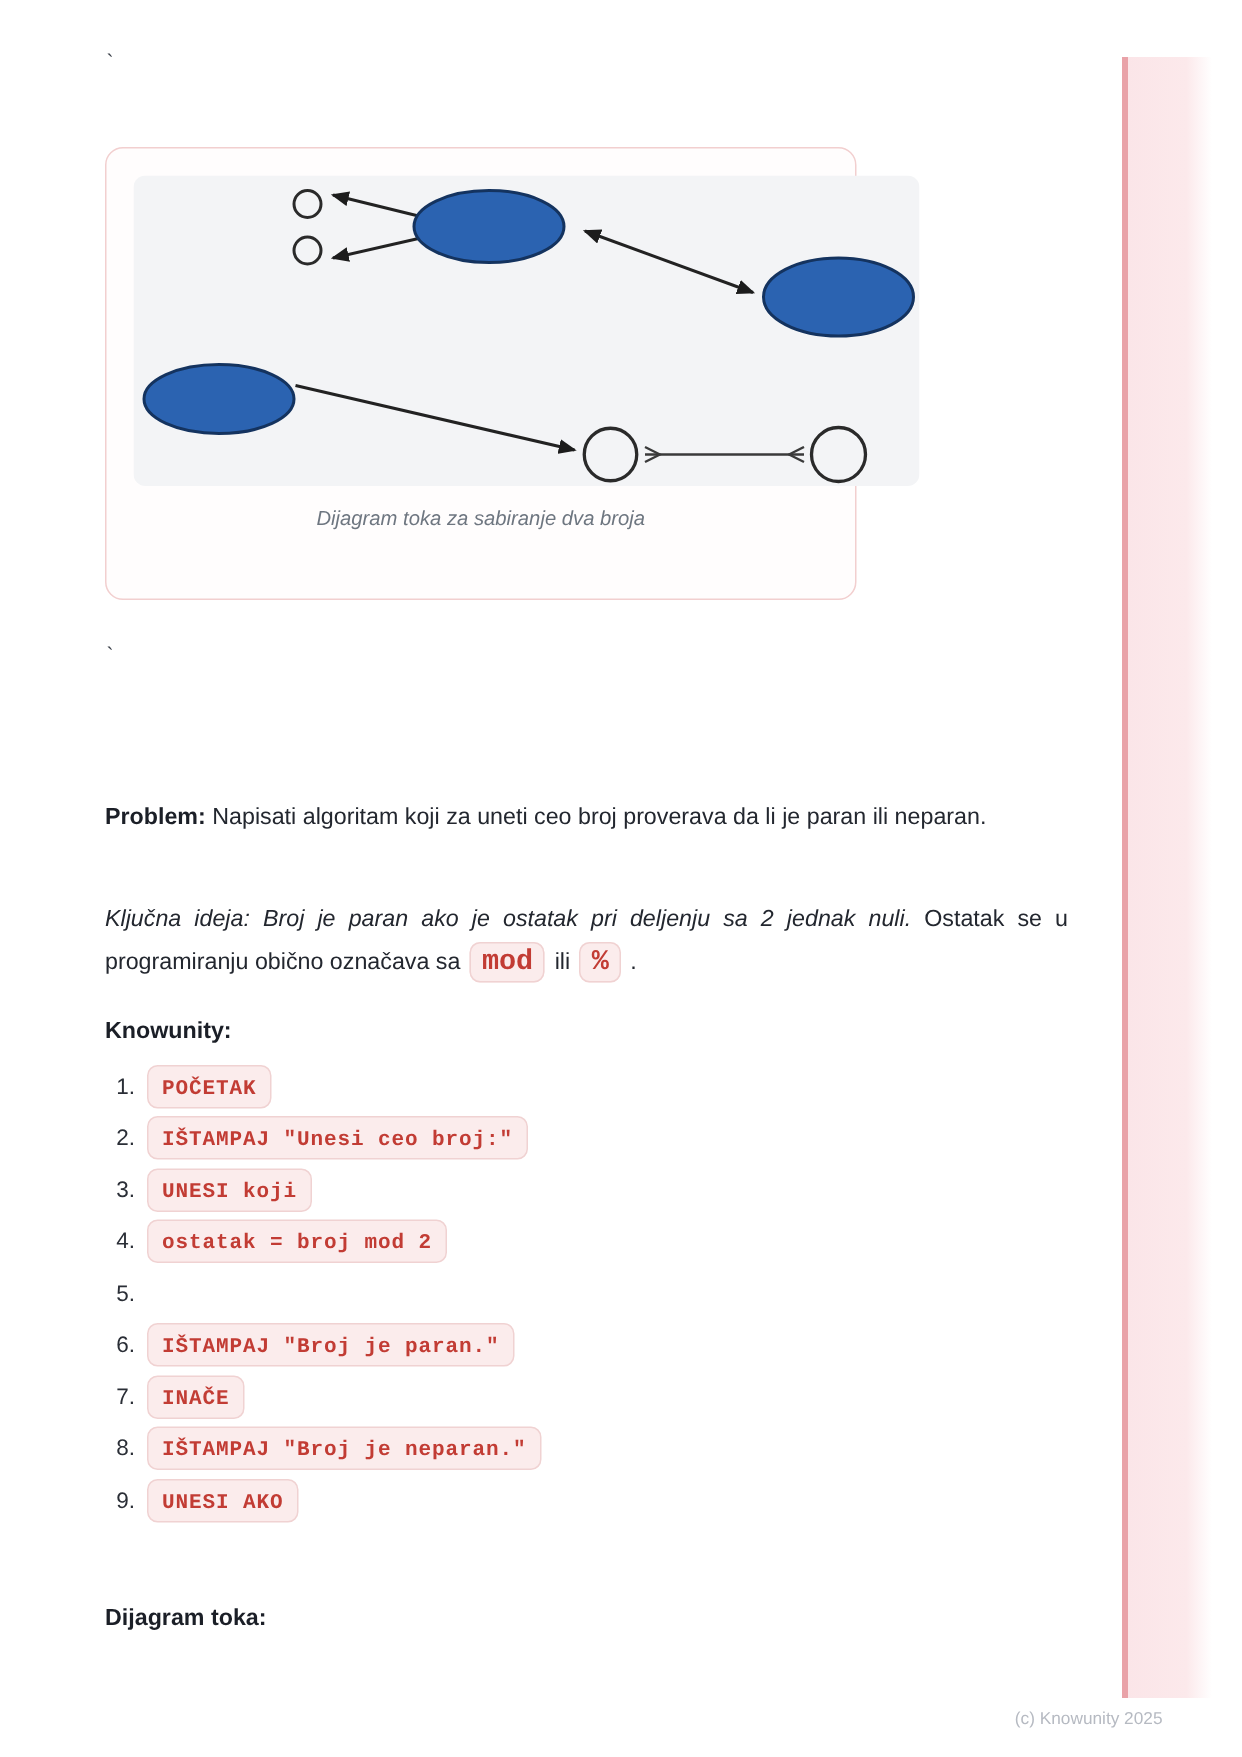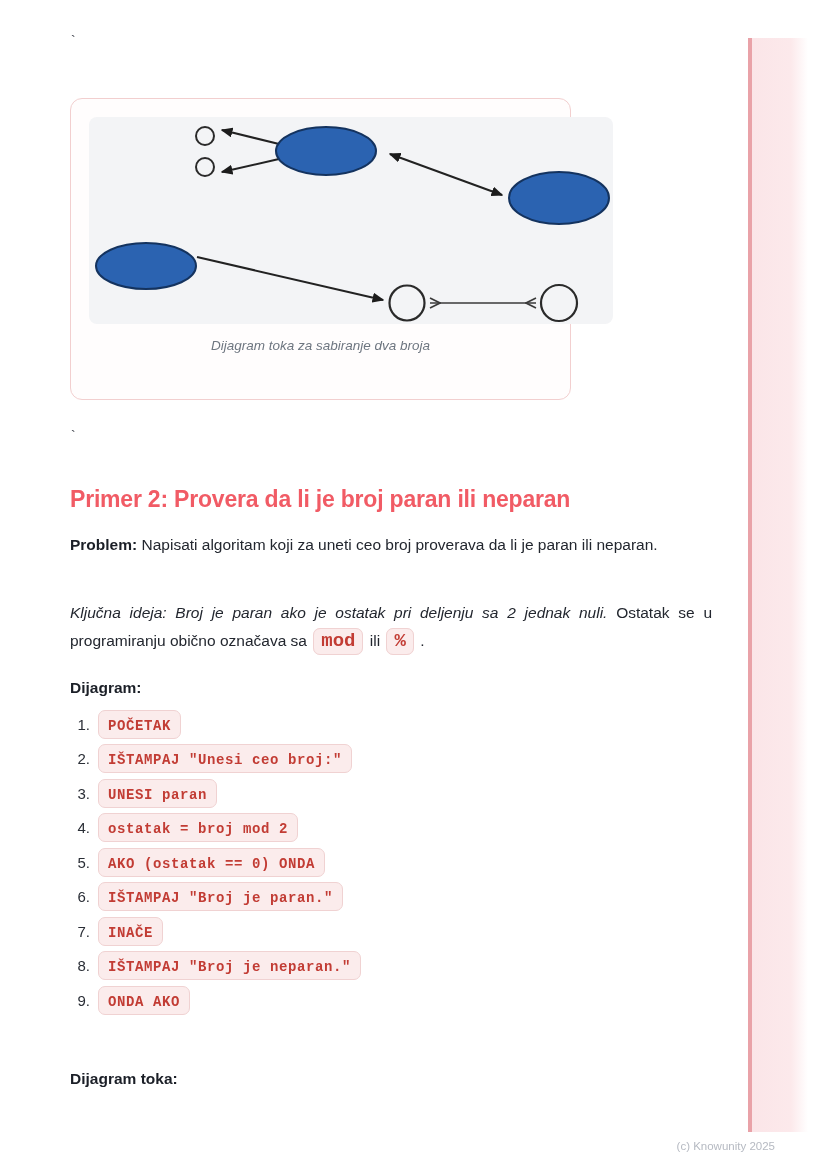--- a/index.html
+++ b/index.html
@@ -81,64 +81,62 @@
       <circle cx="116" cy="19" r="9" fill="none" stroke="#2a2a2a" stroke-width="2"></circle>
       <circle cx="116" cy="50" r="9" fill="none" stroke="#2a2a2a" stroke-width="2"></circle>
       <circle cx="318" cy="186" r="17.5" fill="#f3f4f6" stroke="#2a2a2a" stroke-width="2.2"></circle>
       <circle cx="470" cy="186" r="18" fill="#f3f4f6" stroke="#2a2a2a" stroke-width="2.2"></circle>
     </svg>
     <figcaption class="fig-caption">Dijagram toka za sabiranje dva broja</figcaption>
   </figure>
 
   <div class="tick tick2">`</div>
 
-  <h2 class="h2">Primer 2: Provera da li je broj paran ili neparan</h2>
 
   <p class="para p1"><strong>Problem:</strong> <span>Napisati algoritam koji za uneti ceo broj proverava da li je paran ili neparan.</span></p>
 
   <p class="para p2"><em>Ključna ideja: Broj je paran ako je ostatak pri deljenju sa 2 jednak nuli.</em> <span>Ostatak se u programiranju obično označava sa</span> <code class="icode">mod</code> <span>ili</span> <code class="icode">%</code> <span>.</span></p>
 
-  <p class="lbl lbl-pseudo">Dijagram:</p>
+  <p class="lbl lbl-pseudo">Knowunity:</p>
 
   <ol class="pc-list">
     <li class="pc-item">
         <span class="pc-num">1.</span>
         <span class="chip">POČETAK</span>
       </li>
     <li class="pc-item">
         <span class="pc-num">2.</span>
         <span class="chip">IŠTAMPAJ "Unesi ceo broj:"</span>
       </li>
     <li class="pc-item">
         <span class="pc-num">3.</span>
-        <span class="chip">UNESI paran</span>
+        <span class="chip">UNESI koji</span>
       </li>
     <li class="pc-item">
         <span class="pc-num">4.</span>
         <span class="chip">ostatak = broj mod 2</span>
       </li>
     <li class="pc-item">
         <span class="pc-num">5.</span>
-        <span class="chip">AKO (ostatak == 0) ONDA</span>
       </li>
     <li class="pc-item">
         <span class="pc-num">6.</span>
         <span class="chip">IŠTAMPAJ "Broj je paran."</span>
       </li>
     <li class="pc-item">
         <span class="pc-num">7.</span>
         <span class="chip">INAČE</span>
       </li>
     <li class="pc-item">
         <span class="pc-num">8.</span>
         <span class="chip">IŠTAMPAJ "Broj je neparan."</span>
       </li>
     <li class="pc-item">
         <span class="pc-num">9.</span>
-        <span class="chip">ONDA AKO</span>
+        <span class="chip">UNESI AKO</span>
       </li>
   </ol>
 
   <p class="lbl lbl-flow">Dijagram toka:</p>
 
   <div class="footer">(c) Knowunity 2025</div>
 
 </div>
 
 </body></html>

